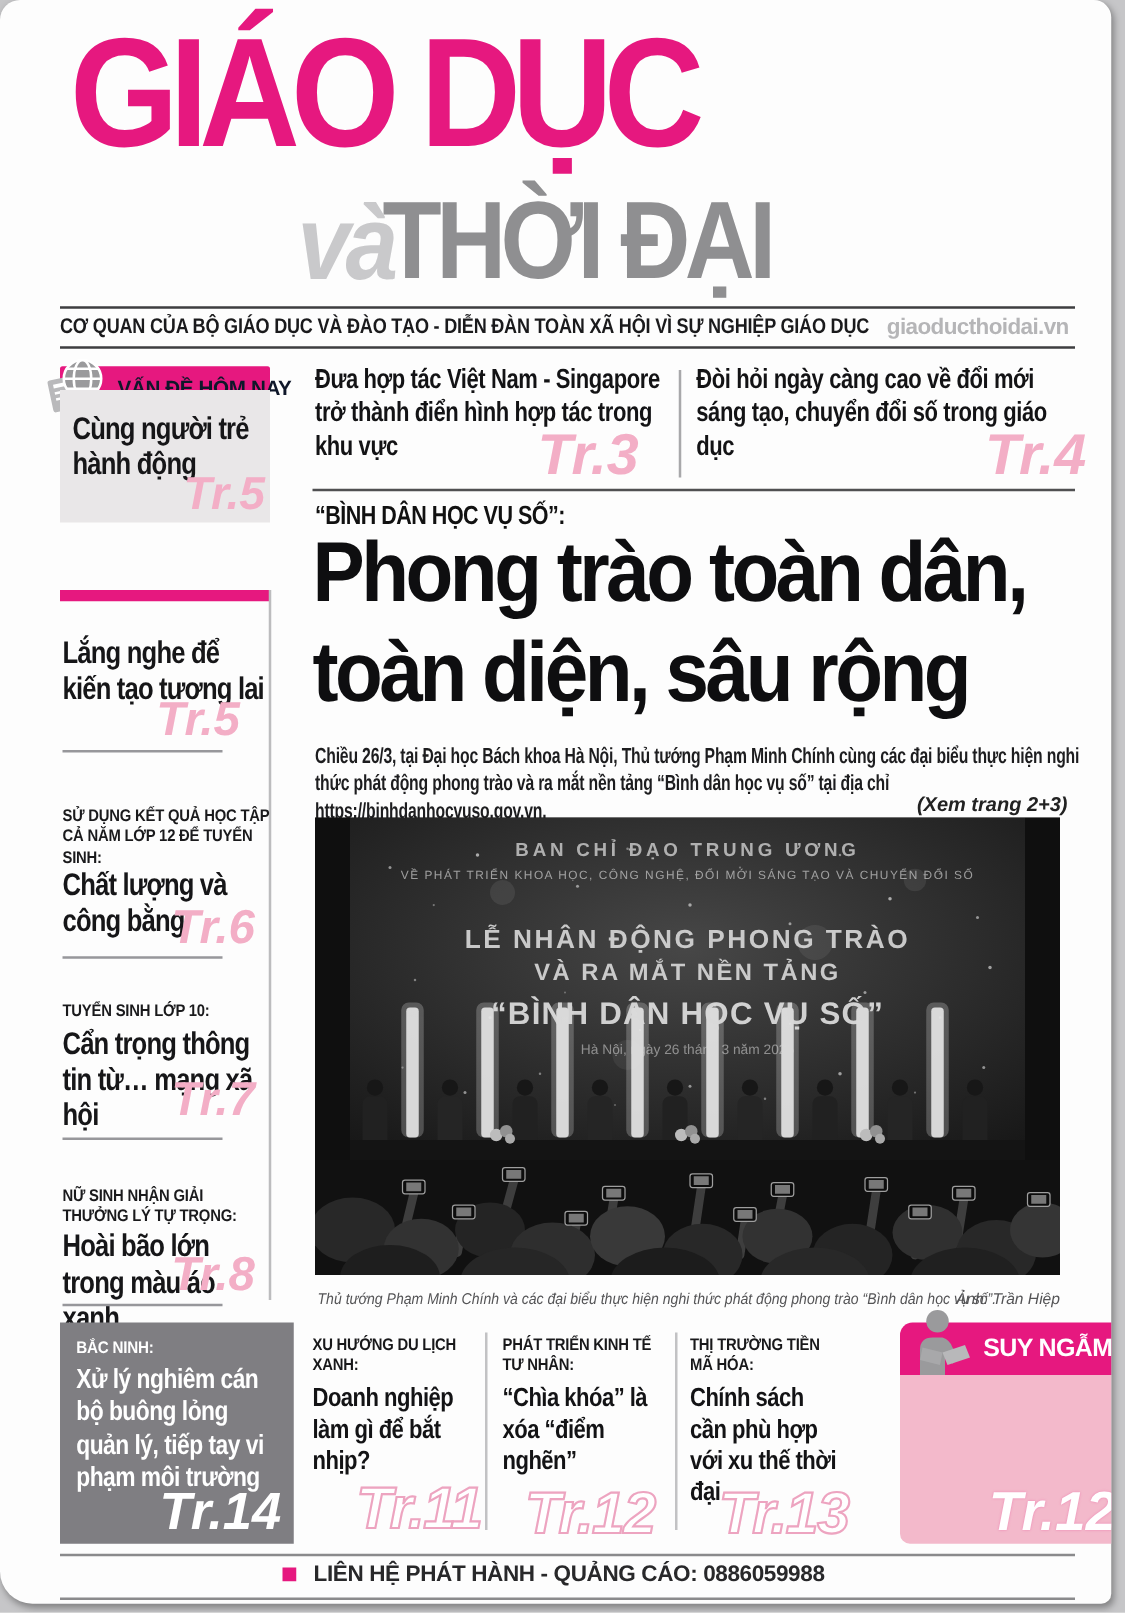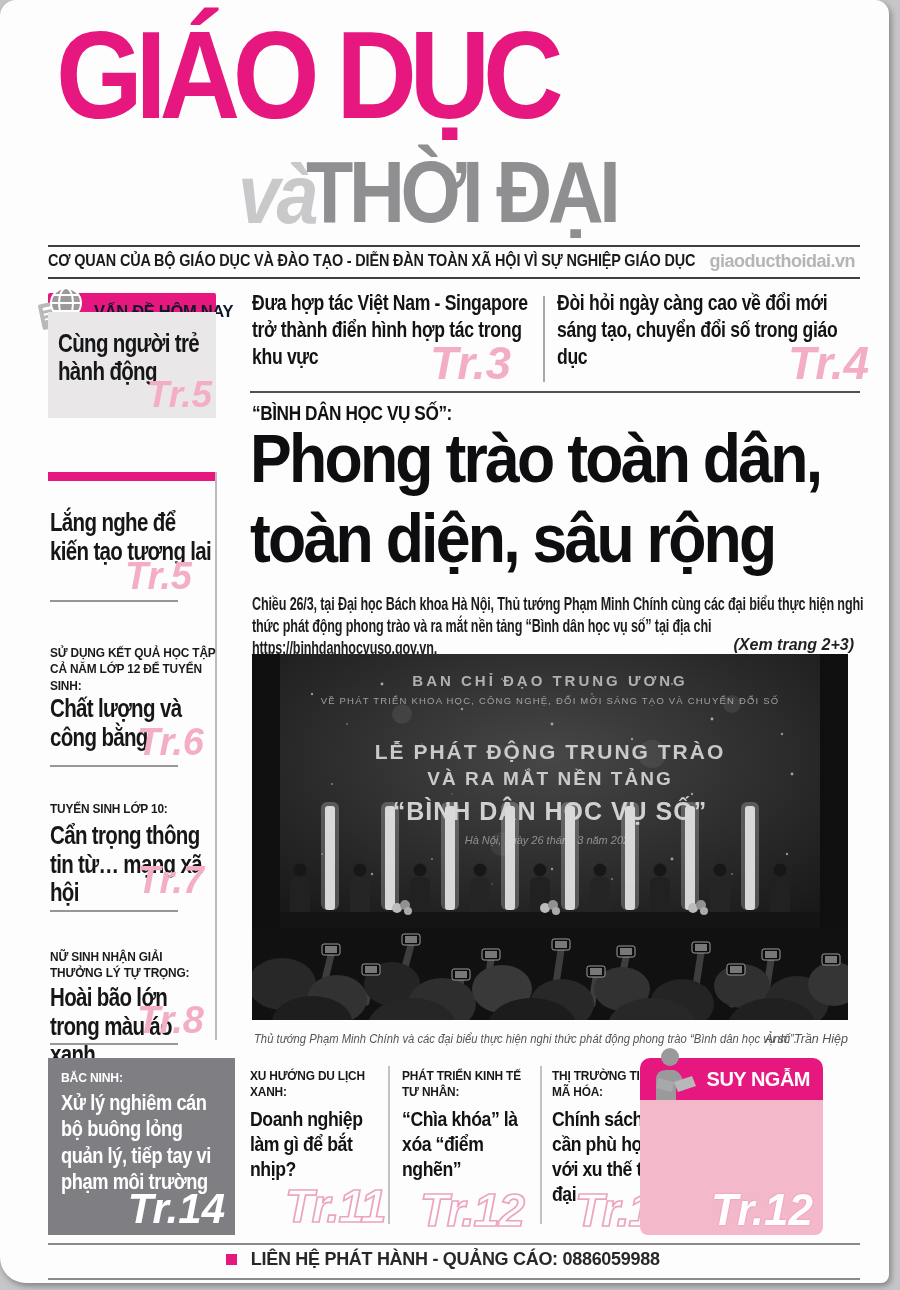--- a/index.html
+++ b/index.html
@@ -70,42 +70,42 @@
 
   
   .photo { position:absolute; left:2px; top:366px; width:596px; height:366px; background:#1b1c1f;
            overflow:hidden; filter:grayscale(1); }
   .ph-text { position:absolute; left:28px; width:540px; text-align:center; color:#d6dade; }
   .pt1 { top:18px;  font-size:15px; font-weight:bold; letter-spacing:3px; opacity:.75; }
   .pt2 { top:41px;  font-size:9.5px; letter-spacing:1.2px; opacity:.65; }
   .pt3 { top:86px;  font-size:21px; font-weight:bold; letter-spacing:2px; opacity:.9; }
   .pt4 { top:114px; font-size:19px; font-weight:bold; letter-spacing:2px; opacity:.9; }
   .pt5 { top:143px; font-size:25px; font-weight:bold; letter-spacing:1px; opacity:.95; }
-  .pt6 { top:180px; font-size:11px; opacity:.55;font-style:italic; }
+  .pt6 { top:180px; font-size:11px; opacity:.55; }
   .caption { position:absolute; left:4px; top:744px; font-size:12.5px; font-style:italic; color:#545456;
              transform:scaleX(.9); transform-origin:left top; white-space:nowrap; }
   .credit { position:absolute; right:14px; top:744px; font-size:12.5px; font-style:italic; color:#545456; }
 
   
   .b-dark { position:absolute; left:48px; top:1058px; width:187px; height:177px; background:#7f7e82; color:#fff;
             padding:12px 8px 0 13px; }
   .b-dark .bk { font-size:13.5px; font-weight:bold; letter-spacing:-0.2px; transform:scaleX(.9); transform-origin:left top; width:190px; }
   .b-dark .bt { margin-top:5px; font-size:22px; font-weight:bold; line-height:1.2; letter-spacing:-0.5px;
                 transform:scaleX(.83); transform-origin:left top; width:200px; }
   .b-dark .bp { position:absolute; right:10px; bottom:2px; font-size:42px; font-weight:bold; font-style:italic; color:#fff; }
   .b-col { position:absolute; top:1068px; }
   .b-col .bk { font-size:13.5px; font-weight:bold; color:#18181a; line-height:1.2; letter-spacing:-0.2px;
                transform:scaleX(.88); transform-origin:left top; }
   .b-col .bt { margin-top:7px; font-size:21px; font-weight:bold; color:#131315; line-height:1.18; letter-spacing:-0.5px;
                transform:scaleX(.84); transform-origin:left top; }
   .pg-outline { position:absolute; font-size:47px; font-weight:bold; font-style:italic; color:#fff;
                 -webkit-text-stroke:1.7px #eda4c0; text-shadow:0 0 1px #eda4c0; letter-spacing:-1px; }
   .b-vline { position:absolute; top:1066px; width:2px; height:158px; background:#c2c2c4; }
 
-  .reflection { position:absolute; left:640px; top:1058px; width:161px; height:177px; }
+  .reflection { position:absolute; left:720px; top:1058px; width:161px; height:177px; }
   .rf-banner { position:absolute; left:0; top:0; width:183px; height:42px; background:#e6187f; border-radius:10px 10px 0 0;
                color:#fff; font-size:20px; font-weight:bold; text-align:right; line-height:42px; padding-right:13px; letter-spacing:-0.5px; }
   .rf-notch { position:absolute; left:78px; top:42px; width:0; height:0;
               border-left:12px solid transparent; border-right:12px solid transparent; border-top:13px solid #e6187f; }
   .rf-icon { position:absolute; left:4px; top:-12px; width:58px; height:58px; }
   .rf-box { position:absolute; left:0; top:42px; width:183px; height:135px; background:#f3b9cb; border-radius:0 0 8px 8px; }
   .rf-title { position:absolute; left:0; top:32px; width:183px; text-align:center; font-size:24px; font-weight:bold;
               color:#121214; line-height:1.2; letter-spacing:-0.6px; }
   .rf-page { position:absolute; right:10px; bottom:0px; font-size:44px; font-weight:bold; font-style:italic; color:#fff;
              text-shadow:0 0 2px rgba(230,24,127,.35); }
@@ -413,21 +413,21 @@
                 <rect x="3" y="2" width="12" height="7" fill="#75787c"></rect>
               </g>
             <g transform="translate(475,310)">
                 <rect width="18" height="11" rx="2" fill="#0b0c0e" stroke="#9b9ea3"></rect>
                 <rect x="3" y="2" width="12" height="7" fill="#75787c"></rect>
               </g>
           </g>
         </svg>
         <div class="ph-text pt2">VỀ PHÁT TRIỂN KHOA HỌC, CÔNG NGHỆ, ĐỔI MỚI SÁNG TẠO VÀ CHUYỂN ĐỔI SỐ</div>
         <div class="ph-text pt1">BAN CHỈ ĐẠO TRUNG ƯƠNG</div>
-        <div class="ph-text pt3">LỄ PHÁT ĐỘNG TRUNG TRÀO</div>
+        <div class="ph-text pt3">LỄ NHÂN ĐỘNG PHONG TRÀO</div>
         <div class="ph-text pt4">VÀ RA MẮT NỀN TẢNG</div>
         <div class="ph-text pt5">“BÌNH DÂN HỌC VỤ SỐ”</div>
         <div class="ph-text pt6">Hà Nội, ngày 26 tháng 3 năm 2025</div>
       </div>
 
       <div class="caption">Thủ tướng Phạm Minh Chính và các đại biểu thực hiện nghi thức phát động phong trào “Bình dân học vụ số”.</div>
       <div class="credit">Ảnh: Trần Hiệp</div>
     </div>
 
     <div class="b-dark">

